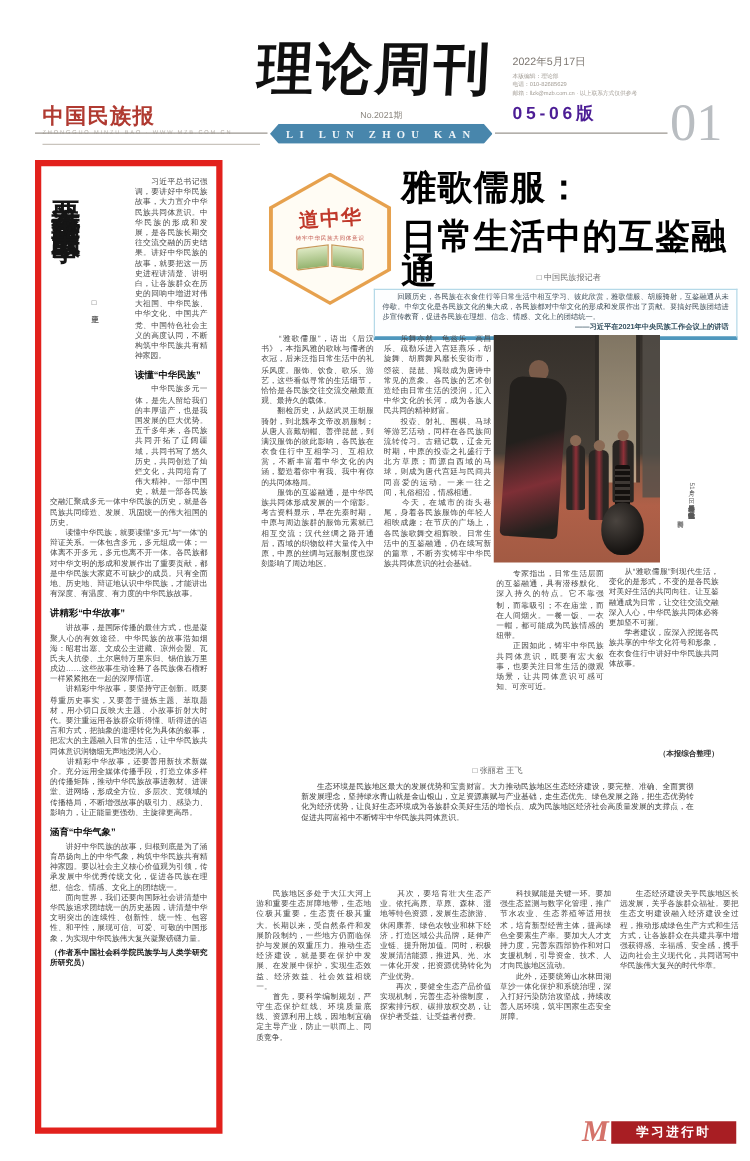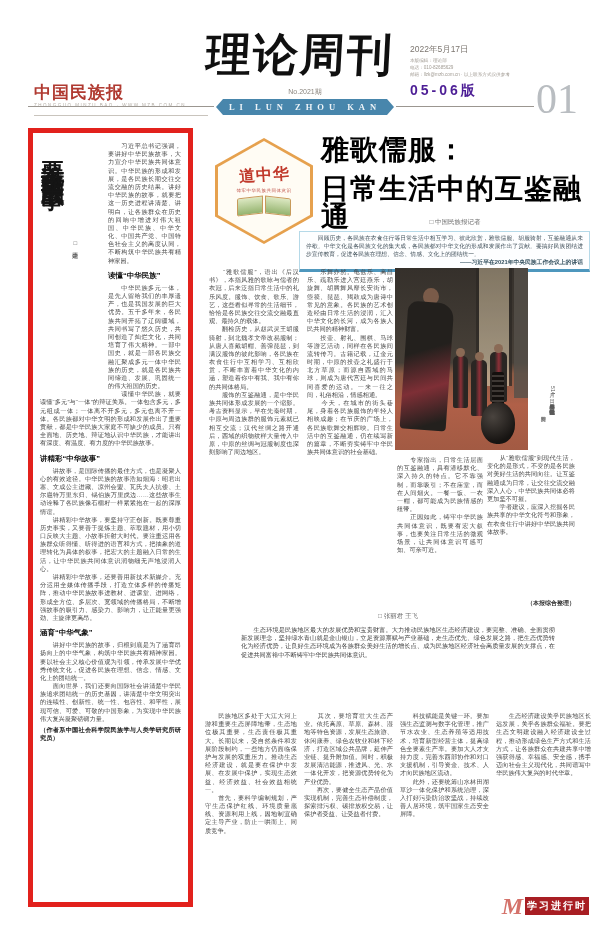--- a/index.html
+++ b/index.html
@@ -14,21 +14,21 @@
   .masthead{left:206px;top:33px;font-family:"Liberation Serif",serif;font-weight:bold;font-size:45px;line-height:1;color:#101010;letter-spacing:2px;transform:skewX(-3deg);}
   .issue-no{left:240px;top:87px;width:130px;text-align:center;font-size:7px;color:#8a857e;}
   .banner{left:216px;top:99px;width:178px;height:16px;background:#4886ac;clip-path:polygon(7px 0,calc(100% - 7px) 0,100% 50%,calc(100% - 7px) 100%,7px 100%,0 50%);display:flex;align-items:center;justify-content:center;}
   .banner span{font-family:"Liberation Serif",serif;font-weight:bold;font-size:8.5px;letter-spacing:5px;color:#eef4f8;}
   .hline{height:1px;background:#9b9690;}
   .date-line{left:410px;top:44px;font-size:8.5px;color:#7d7771;text-align:center;}
   .info-lines{left:410px;top:58px;font-size:4.6px;line-height:1.5;color:#a19b93;}
   .edition{left:410px;top:82px;font-size:14px;font-weight:bold;color:#4c1d95;letter-spacing:3px;}
   .page-num{left:536px;top:78px;font-family:"Liberation Serif",serif;font-size:42px;color:#b9bdc1;line-height:1;}
   
-  .red-box{left:28px;top:128px;width:165px;height:779px;border:5px solid #e2211c;box-sizing:border-box;background:#fff;padding:9px 7px 6px;overflow:hidden;}
+  .red-box{left:28px;top:128px;width:150px;height:779px;border:5px solid #e2211c;box-sizing:border-box;background:#fff;padding:9px 7px 6px;overflow:hidden;}
   .vt-wrap{float:left;width:68px;height:254px;display:flex;}
   .vt{writing-mode:vertical-rl;font-family:"Liberation Serif",serif;font-weight:bold;font-size:23px;line-height:1.1;letter-spacing:3px;color:#151515;}
   .vb{writing-mode:vertical-rl;font-size:6px;color:#555;margin-left:5px;padding-top:98px;}
   .sub-h{font-size:7.5px;font-weight:bold;color:#101010;margin:6px 0 3px;}
   .endnote{font-weight:bold;color:#222;margin-top:3px;}
   
   .main-art{left:209px;top:134px;width:382px;height:478px;}
   .badge{left:6px;top:4px;width:98px;height:106px;clip-path:polygon(50% 0,100% 26%,100% 74%,50% 100%,0 74%,0 26%);background:#e6a14e;}
   .badge-in{position:absolute;inset:3px;clip-path:polygon(50% 0,100% 26%,100% 74%,50% 100%,0 74%,0 26%);background:#fffcf4;display:flex;flex-direction:column;align-items:center;justify-content:center;gap:2px;}
   .badge-t1{font-family:"Liberation Serif",serif;font-weight:bold;font-size:16px;color:#c0392b;letter-spacing:1px;transform:rotate(-4deg);}
@@ -55,21 +55,21 @@
   .caption-v .credit{display:block;padding-top:26px;color:#777;}
   .m-endnote{left:278px;top:331px;width:88px;text-align:right;font-size:6px;font-weight:bold;color:#333;}
   
   .bottom-art{left:205px;top:608px;width:386px;height:312px;}
   .b-title{text-align:center;font-family:"Liberation Serif",serif;font-weight:bold;font-size:25px;letter-spacing:2px;color:#0f0f0f;margin-top:6px;}
   .b-byline{text-align:center;font-size:6.5px;color:#6d6d6d;margin-top:4px;}
   .b-intro{width:314px;margin:5px auto 0;color:#3c3c3c;}
   .b-cols{position:absolute;left:0;top:104px;width:386px;height:206px;}
   .study-logo{position:absolute;right:2px;bottom:2px;display:flex;align-items:center;gap:2px;}
   .logo-m{font-family:"Liberation Serif",serif;font-style:italic;font-weight:bold;font-size:24px;line-height:.8;color:#d4726a;}
-  .logo-box{background:#a81e23;color:#fff;font-size:10px;font-weight:bold;letter-spacing:2px;padding:2px 2px;}
+  .logo-box{background:#a81e23;color:#fff;font-size:10px;font-weight:bold;letter-spacing:2px;padding:2px 20px;}
 </style>
 </head>
 <body>
 
 <div class="page">
 
   <div class="abs paper-logo">
     <div class="nm">中国民族报</div>
     <div class="sub">ZHONGGUO MINZU BAO · WWW.MZB.COM.CN</div>
   </div>

